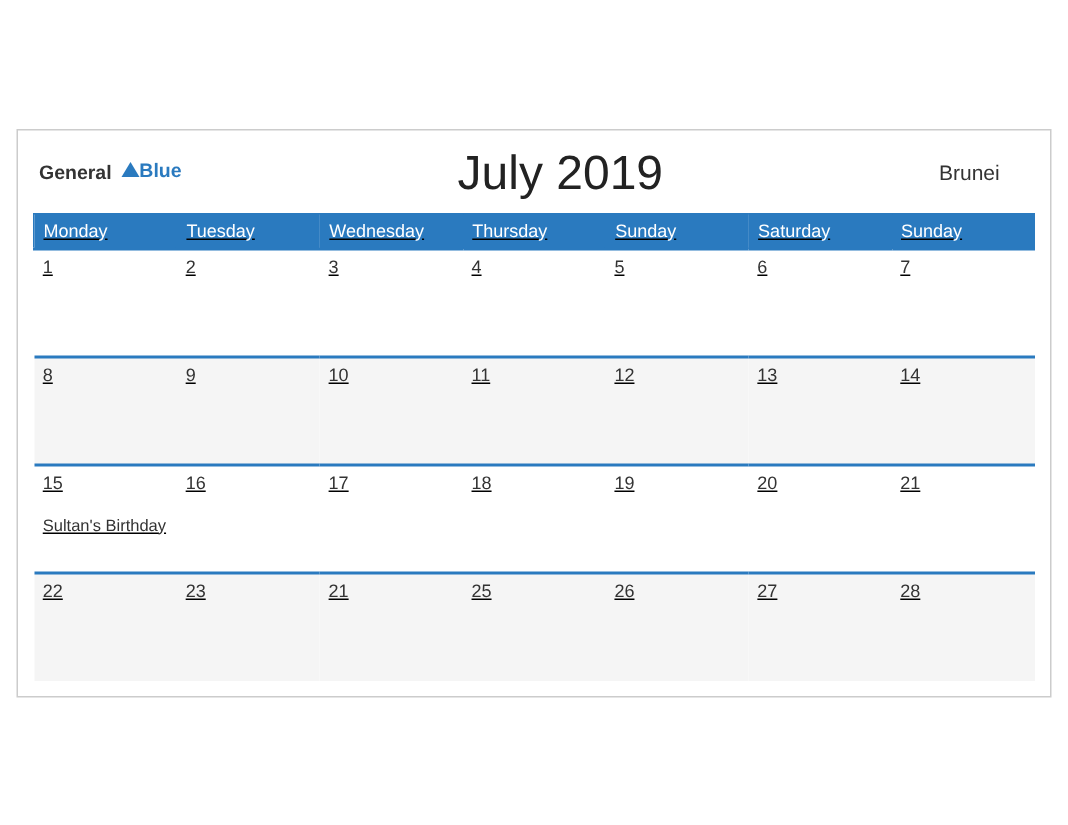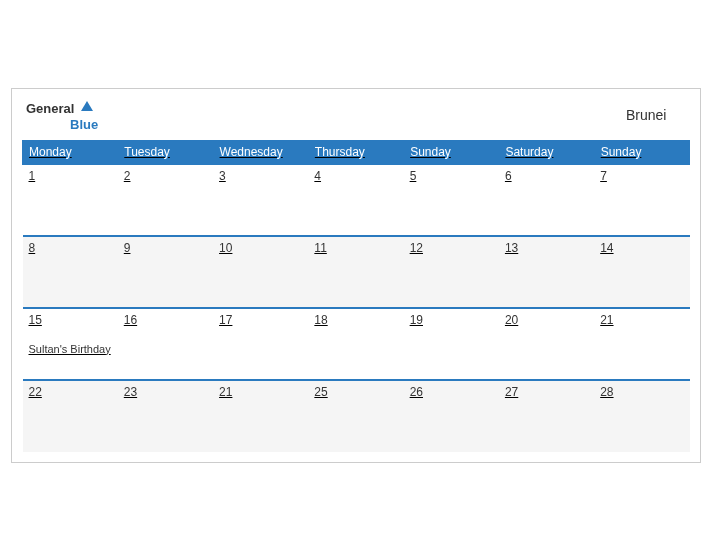--- a/index.html
+++ b/index.html
@@ -21,21 +21,20 @@
     }
     .calendar-header {
       display: flex;
       align-items: center;
       justify-content: space-between;
       margin-bottom: 8px;
       padding: 0 4px;
     }
     .logo-area {
       display: flex;
-      flex-direction: column;
       align-items: flex-start;
       justify-content: center;
     }
     .logo-triangle {
       display: inline-block;
       width: 0;
       height: 0;
       border-left: 6px solid transparent;
       border-right: 6px solid transparent;
       border-bottom: 10px solid #2a7abf;
@@ -100,22 +99,23 @@
 </head>
 <body>
 
 <div class="calendar-wrapper">
   <div class="calendar-header">
     <div class="logo-area">
       <div>
         <span style="font-size:13px;font-weight:bold;color:#333;">General</span>
         <span class="logo-triangle"></span>
       </div>
-      <div style="font-size:13px;font-weight:bold;color:#2a7abf;margin-left:44px;">Blue</div>
+      <div style="font-size:13px;font-weight:bold;color:#2a7abf;">Blue</div>
     </div>
+    <div class="calendar-title">July 2019</div>
     <div class="country-label">Brunei</div>
   </div>
 
   <table class="calendar-grid">
     <thead>
       <tr>
       <th>Monday</th>
           <th>Tuesday</th>
           <th>Wednesday</th>
           <th>Thursday</th>

